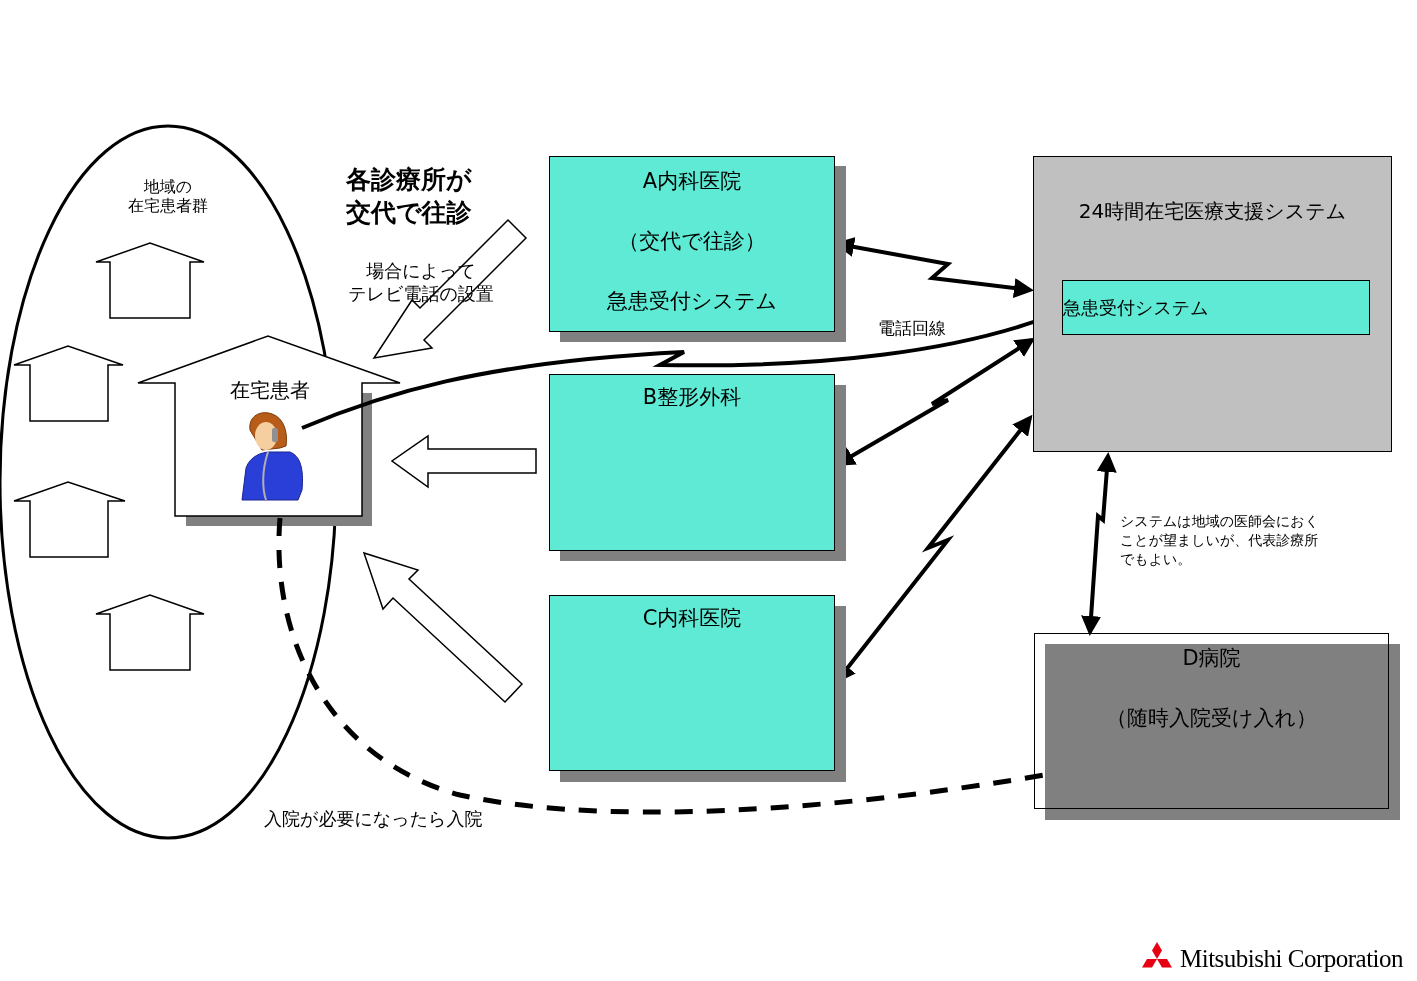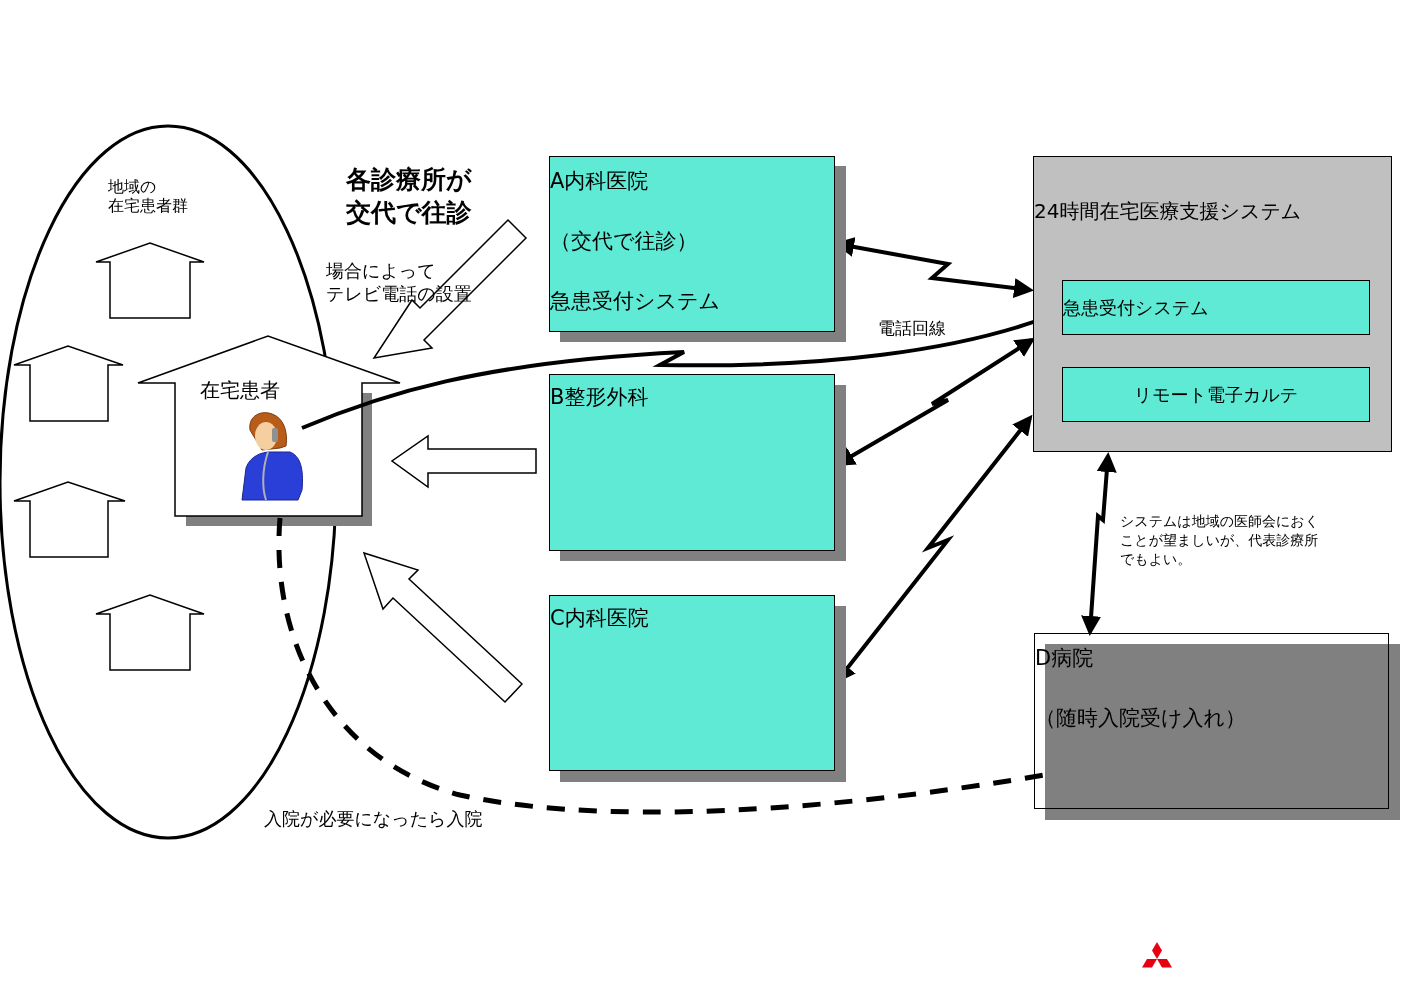--- a/index.html
+++ b/index.html
@@ -2,21 +2,21 @@
 <html><head>
 <meta charset="utf-8">
 <style>
   html, body { margin: 0; padding: 0; background: #ffffff; }
   body { width: 1417px; height: 981px; position: relative; overflow: hidden;
          font-family: "DejaVu Sans", "Liberation Sans", sans-serif; color: #000; }
   svg.layer { position: absolute; left: 0; top: 0; }
   .txt { position: absolute; white-space: nowrap; line-height: 1.2; }
   .box { position: absolute; background: #5eead4; border: 1.5px solid #000; box-sizing: border-box; }
   .shadow { position: absolute; background: #808080; }
-  .center { text-align: left; }
+  .center { text-align: center; }
   .logo { position: absolute; left: 1140px; top: 942px; display: flex; align-items: center; }
   .logo-name { font-family: "Liberation Serif", "DejaVu Serif", serif; font-size: 25px; margin-left: 6px; letter-spacing: -0.5px; }
 </style>
 </head>
 <body>
 
 <svg class="layer" width="1417" height="981" viewBox="0 0 1417 981">
   <defs>
     <marker id="ah" viewBox="0 0 10 10" refX="8" refY="5" markerWidth="5" markerHeight="5" orient="auto-start-reverse">
       <path d="M0,0 L10,5 L0,10 z" fill="#000"></path>
@@ -94,23 +94,20 @@
 <div class="shadow" style="left:560px; top:606px; width:286px; height:176px;"></div>
 <div class="box" style="left:549px; top:595px; width:286px; height:176px;text-decoration:underline;">
   <div class="txt center" style="left:0; top:10px; width:100%; font-size:21px;">C内科医院</div>
 </div>
 
 <div class="box" style="left:1033px; top:156px; width:359px; height:296px; background:#c0c0c0;padding-left:36px;">
   <div class="txt center" style="left:0; top:42px; width:100%; font-size:20px;">24時間在宅医療支援システム</div>
   <div class="box" style="left:28px; top:123px; width:308px; height:55px; display:flex; align-items:center; justify-content:flex-start;">
     <span style="font-size:18px;">急患受付システム</span>
   </div>
-  <div class="box" style="left:28px; top:210px; width:308px; height:55px; display:flex; align-items:center; justify-content:center;">
-    <span style="font-size:18px;">リモート電子カルテ</span>
-  </div>
 </div>
 
 <div class="txt" style="left:1120px; top:512px; font-size:14px; line-height:1.35;">
   <div>システムは地域の医師会におく</div>
   <div>ことが望ましいが、代表診療所</div>
   <div>でもよい。</div>
 </div>
 
 <div class="shadow" style="left:1045px; top:644px; width:355px; height:176px;"></div>
 <div class="box" style="left:1034px; top:633px; width:355px; height:176px; background:transparent;">
@@ -119,13 +116,14 @@
 </div>
 
 <div class="txt" style="left:264px; top:808px; font-size:18px;">入院が必要になったら入院</div>
 
 <div class="logo">
   <svg width="34" height="34" viewBox="0 0 34 34">
     <path d="M17,0 L22,8.5 L17,17 L12,8.5 Z" fill="#e60012"></path>
     <path d="M17,17 L7,17 L2,25.5 L12,25.5 Z" fill="#e60012"></path>
     <path d="M17,17 L27,17 L32,25.5 L22,25.5 Z" fill="#e60012"></path>
   </svg>
+  <span class="logo-name">Mitsubishi Corporation</span>
 </div>
 
 </body></html>

